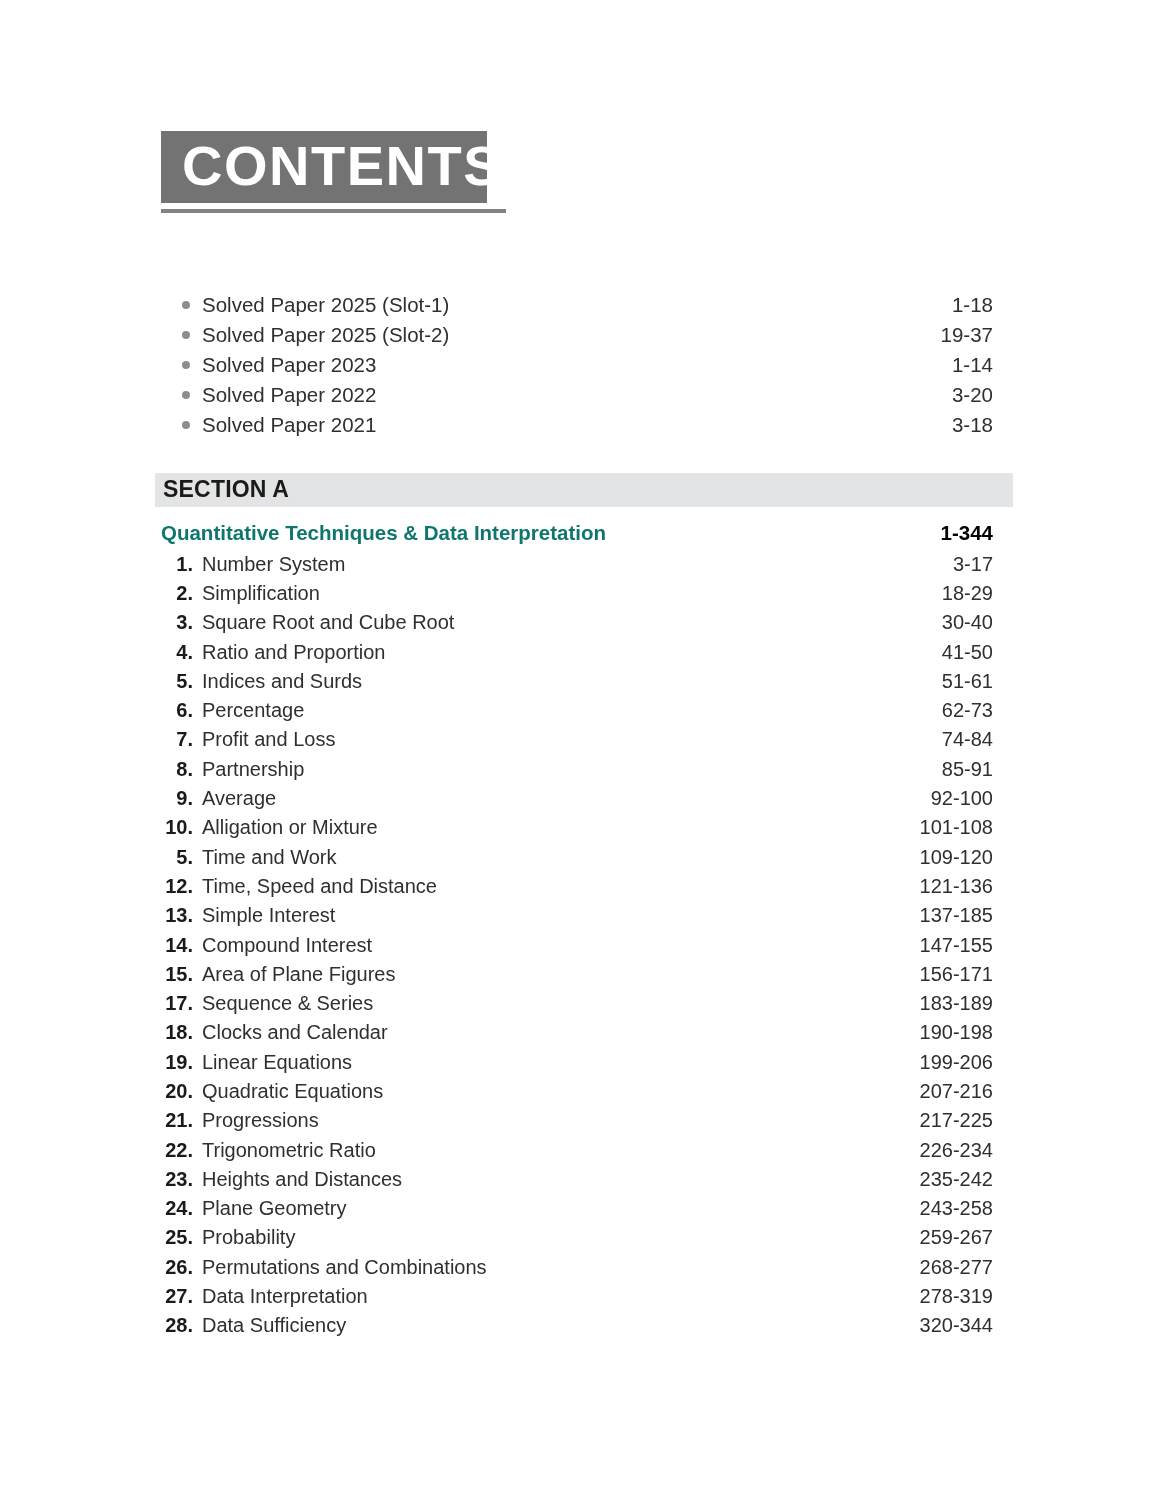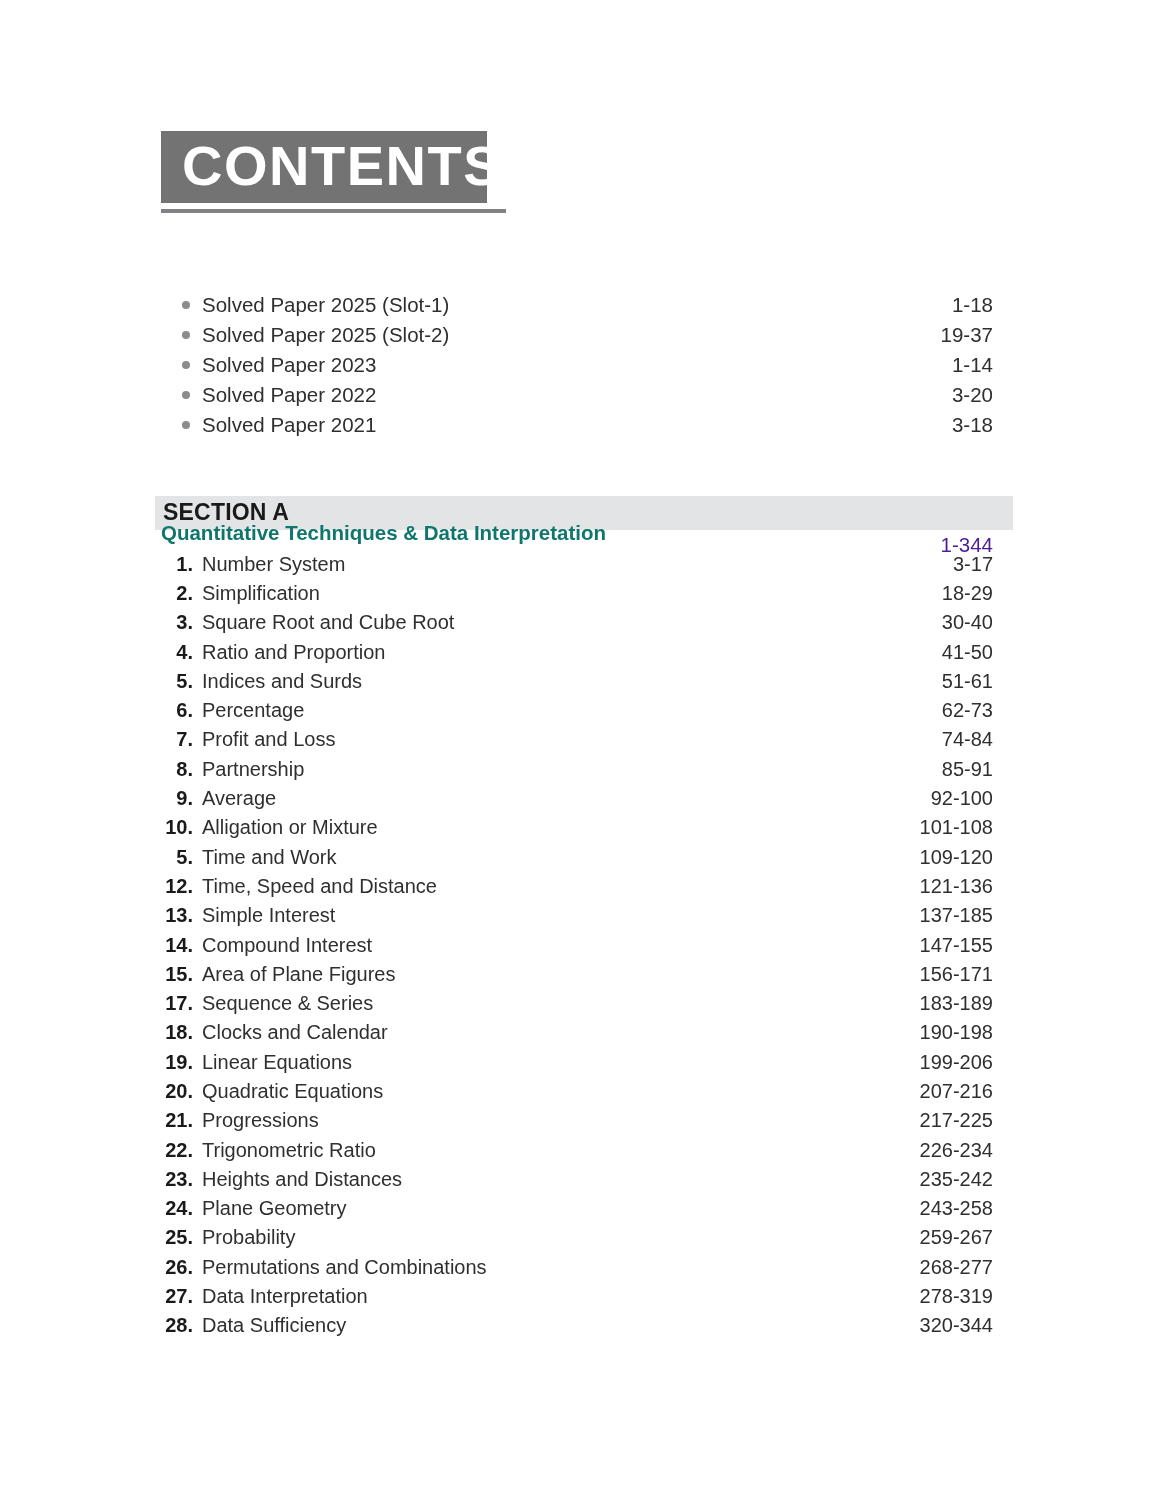--- a/index.html
+++ b/index.html
@@ -101,21 +101,21 @@
     transform: translateY(-50%);
     font-size: 20.5px;
     color: #2f2f2f;
     white-space: nowrap;
   }
 
   
   .section-band {
     position: absolute;
     left: 155px;
-    top: 496px;
+    top: 473px;
     width: 858px;
     height: 34px;
     background: #e3e4e5;
   }
   .section-band-label {
     position: absolute;
     left: 8px;
     top: 50%;
     transform: translateY(-52%);
     font-size: 23px;
@@ -140,24 +140,23 @@
     font-size: 20.5px;
     font-weight: bold;
     color: #0f766e;
     white-space: nowrap;
   }
   .subject-heading .subject-pages {
     position: absolute;
     right: 0;
     top: 0;
     font-size: 20.5px;
-    font-weight: normal;
-    color: #4c1d95;
-    white-space: nowrap;
-    margin-top: 12px;
+    font-weight: bold;
+    color: #000000;
+    white-space: nowrap;
   }
 
   
   .chapters-list {
     position: absolute;
     left: 161px;
     top: 549px;
     width: 832px;
   }
   .chapter-row {

